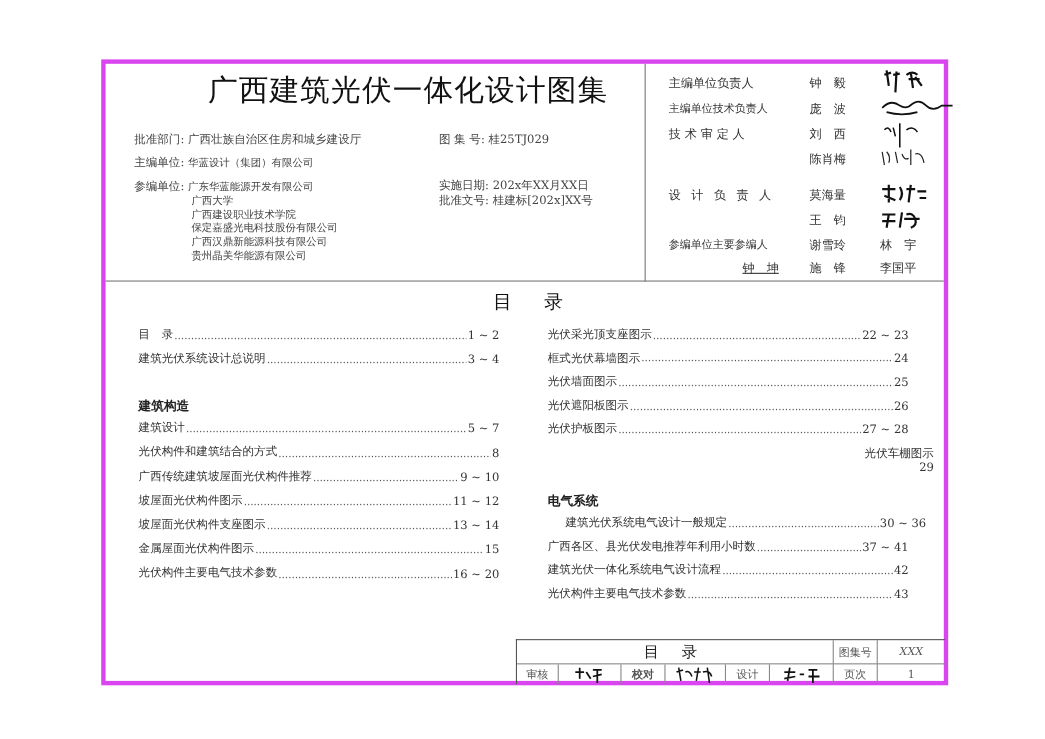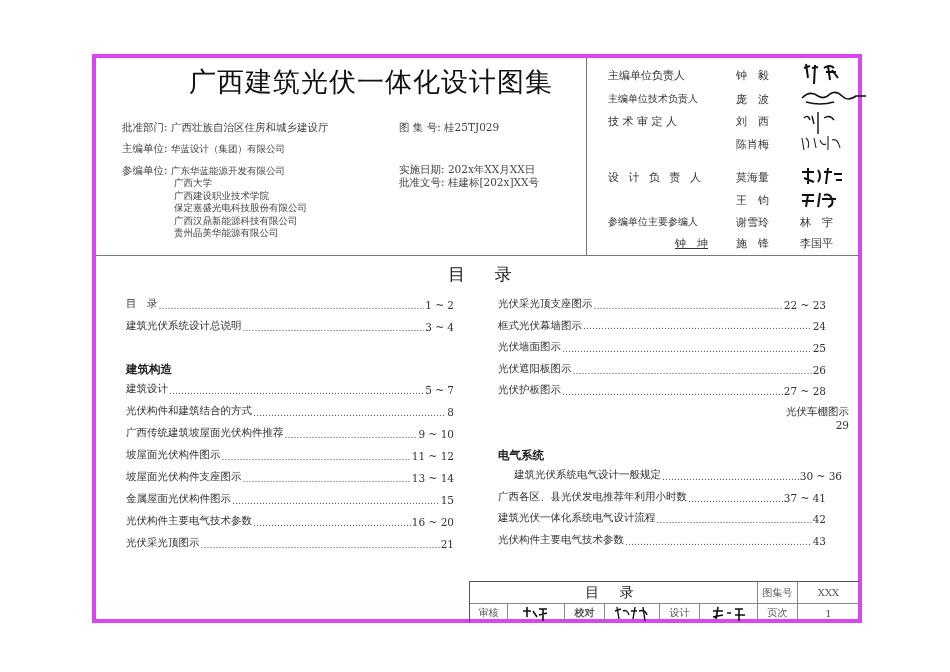--- a/index.html
+++ b/index.html
@@ -193,25 +193,20 @@
   <div class="toc-item" style="left:30px; top:434px; width:328px;">
     <span class="t">金属屋面光伏构件图示</span>
       <span class="d"></span>
       <span class="p">15</span>
   </div>
   <div class="toc-item" style="left:30px; top:456px; width:328px;">
     <span class="t">光伏构件主要电气技术参数</span>
       <span class="d"></span>
       <span class="p">16 ~ 20</span>
   </div>
-  <div class="toc-item" style="left:30px; top:478px; width:328px;">
-    <span class="t">光伏采光顶图示</span>
-      <span class="d"></span>
-      <span class="p">21</span>
-  </div>
 
   <div class="toc-item" style="left:402px; top:239px; width:328px;">
     <span class="t">光伏采光顶支座图示</span>
       <span class="d"></span>
       <span class="p">22 ~ 23</span>
   </div>
   <div class="toc-item" style="left:402px; top:261px; width:328px;align-items:center;">
     <span class="t">框式光伏幕墙图示</span>
       <span class="d"></span>
       <span class="p">24</span>
@@ -256,21 +251,21 @@
   </div>
   <div class="toc-item" style="left:402px; top:475px; width:328px;">
     <span class="t">光伏构件主要电气技术参数</span>
       <span class="d"></span>
       <span class="p">43</span>
   </div>
 
   <div class="tb">
     <div class="cell r1 big" style="left:0; width:288px;">目 录</div>
     <div class="cell r1" style="left:288px; width:40px;">图集号</div>
-    <div class="cell r1" style="left:328px; width:61px; border-right:none;">XXX</div>
+    <div class="cell r1" style="left:328px; width:61px; border-right:none;font-style:italic;">XXX</div>
 
     <div class="cell r2" style="left:0; width:38px;">审核</div>
     <div class="cell r2 sig" style="left:38px; width:57px;">
       <svg width="30" height="16" viewBox="0 0 30 16">
           <path d="M2 6 L10 6 M6 2 L6 12 M12 6 L16 12 M18 4 L26 4 M22 4 L22 16 M18 10 L26 8" stroke="#111" stroke-width="1.6" fill="none"></path>
         </svg>
     </div>
     <div class="cell r2" style="left:95px; width:40px;font-weight:bold;">校对</div>
     <div class="cell r2 sig" style="left:135px; width:55px;">
       <svg width="38" height="16" viewBox="0 0 38 16">

